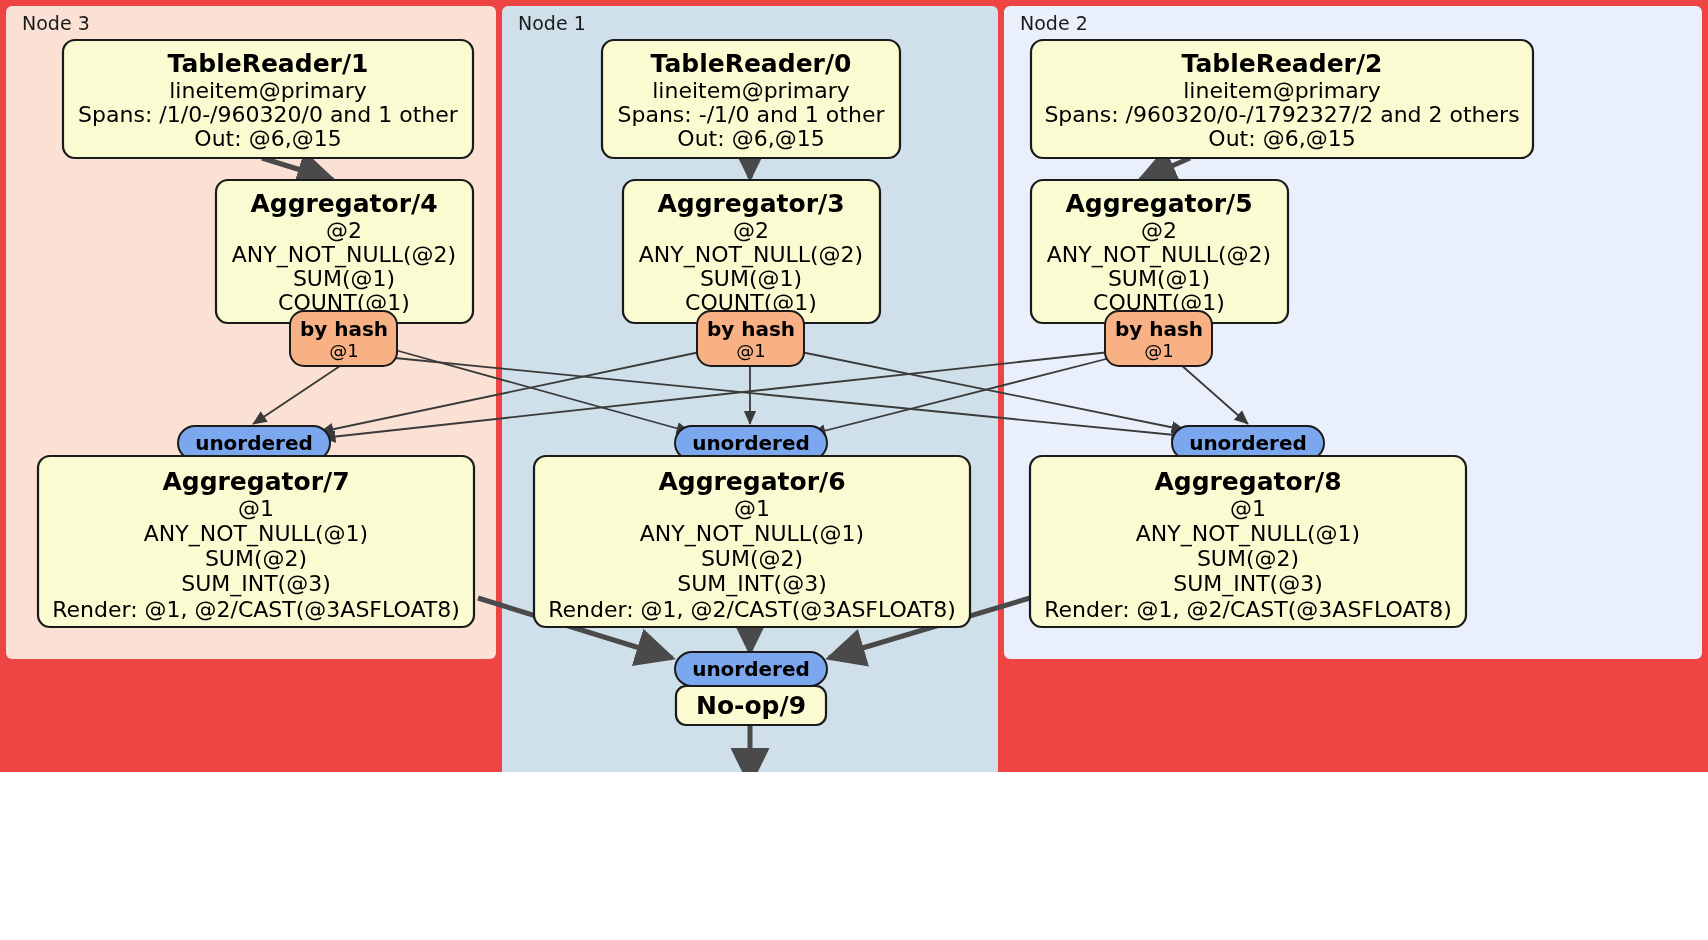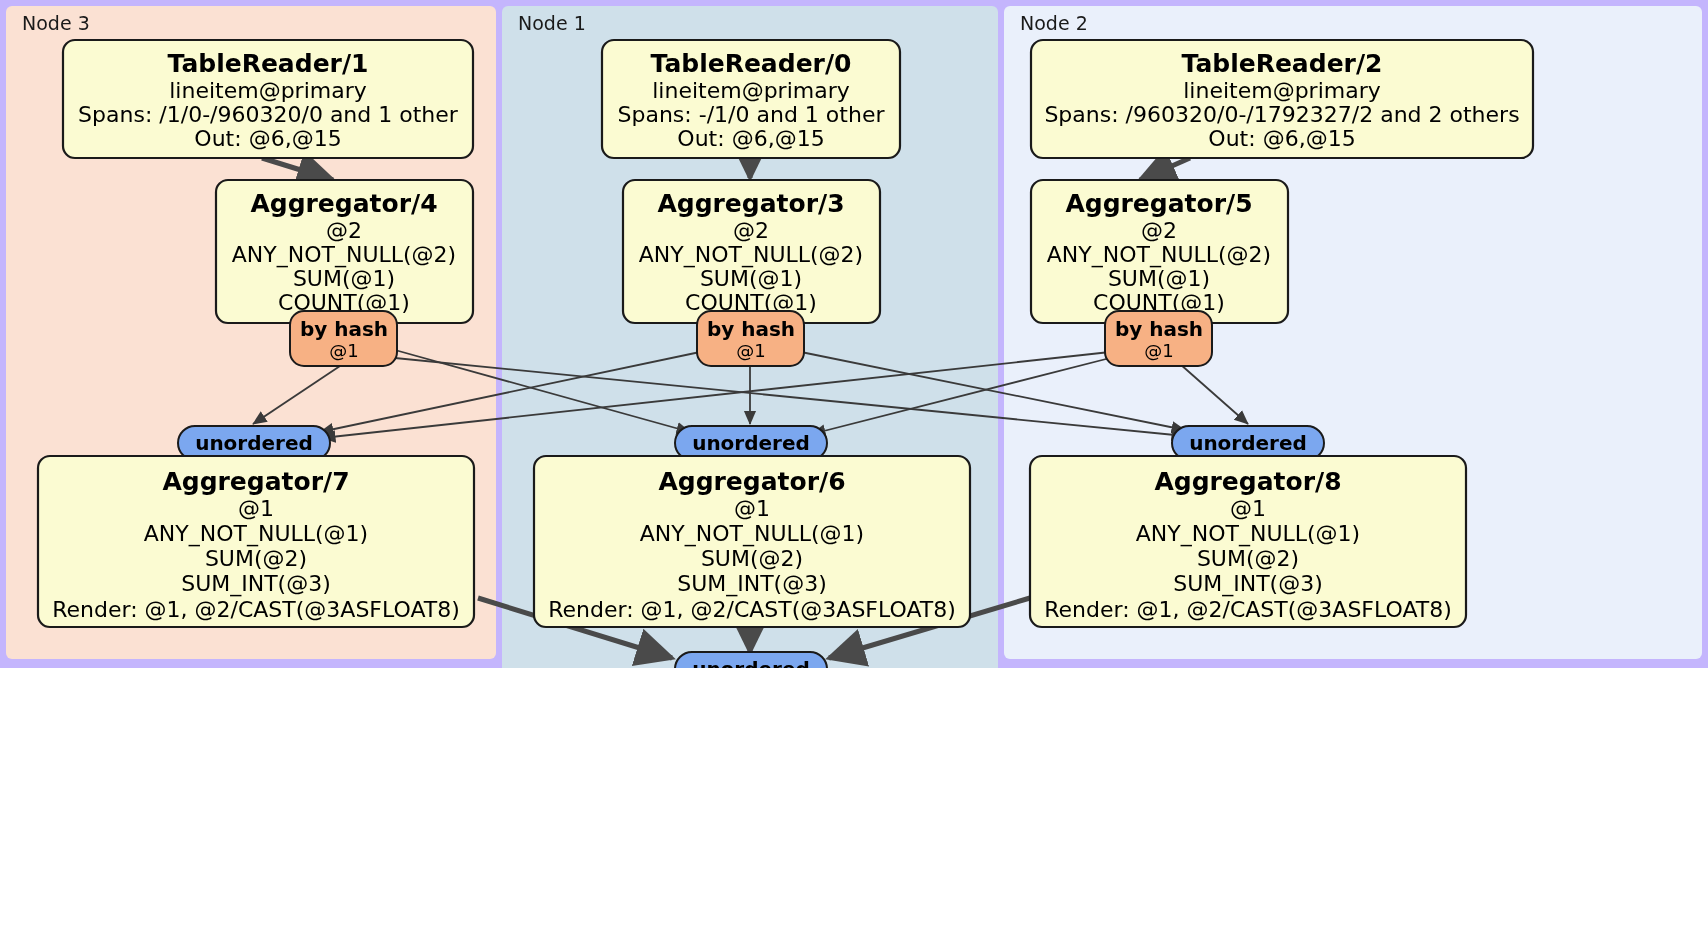--- a/index.html
+++ b/index.html
@@ -3,22 +3,22 @@
 <meta charset="utf-8">
 <style>
   html, body {
     margin: 0;
     padding: 0;
     background: #ffffff;
   }
   #stage {
     position: relative;
     width: 1708px;
-    height: 668px;
-    background: #c4b5fd;
+    height: 772px;
+    background: #ef4444;
     font-family: "DejaVu Sans", sans-serif;
     overflow: hidden;
   }
   svg.layer {
     position: absolute;
     left: 0;
     top: 0;
     width: 1708px;
     height: 940px;
   }

